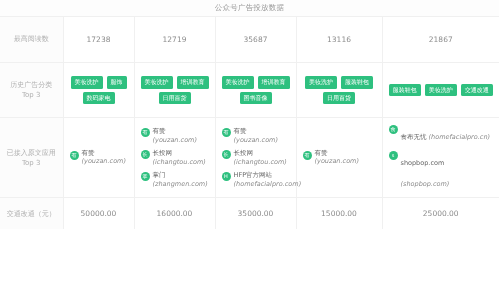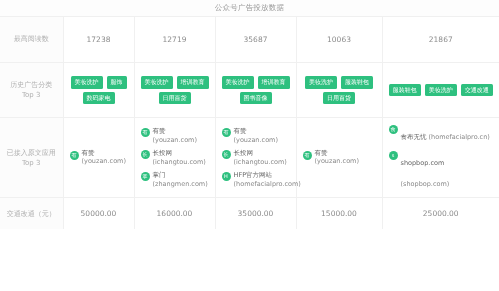--- a/index.html
+++ b/index.html
@@ -85,21 +85,21 @@
     background: #2ec07f;
     color: #fff;
     font-size: 5px;
     line-height: 9px;
     text-align: center;
     flex: 0 0 auto;
     margin-top: 1px;
   }
   .bmeta { line-height: 1.3; }
   .bname { font-size: 6.5px; color: #666; display: block; }
-  .bdomain { font-size: 6.5px; color: #8a8a8a; display: block; }
+  .bdomain { font-size: 6.5px; color: #8a8a8a; display: block; font-style: italic; }
   .inline .bmeta { line-height: 1.2; }
 </style>
 </head>
 <body>
 
 <div class="page">
 
   <div class="title-bar">
     <span class="title-text">公众号广告投放数据</span>
   </div>
@@ -116,21 +116,21 @@
     <tbody>
 
 
       <tr style="height:46px">
         <td class="rowlabel">
           <span class="sub">最高阅读数</span>
         </td>
         <td class="numcell">17238</td>
         <td class="numcell">12719</td>
         <td class="numcell">35687</td>
-        <td class="numcell">10063</td>
+        <td class="numcell">13116</td>
         <td class="numcell">21867</td>
       </tr>
 
 
       <tr style="height:55px">
         <td class="rowlabel">
           <span class="sub">历史广告分类</span>
           <span class="sub">Top 3</span>
         </td>
         <td>

